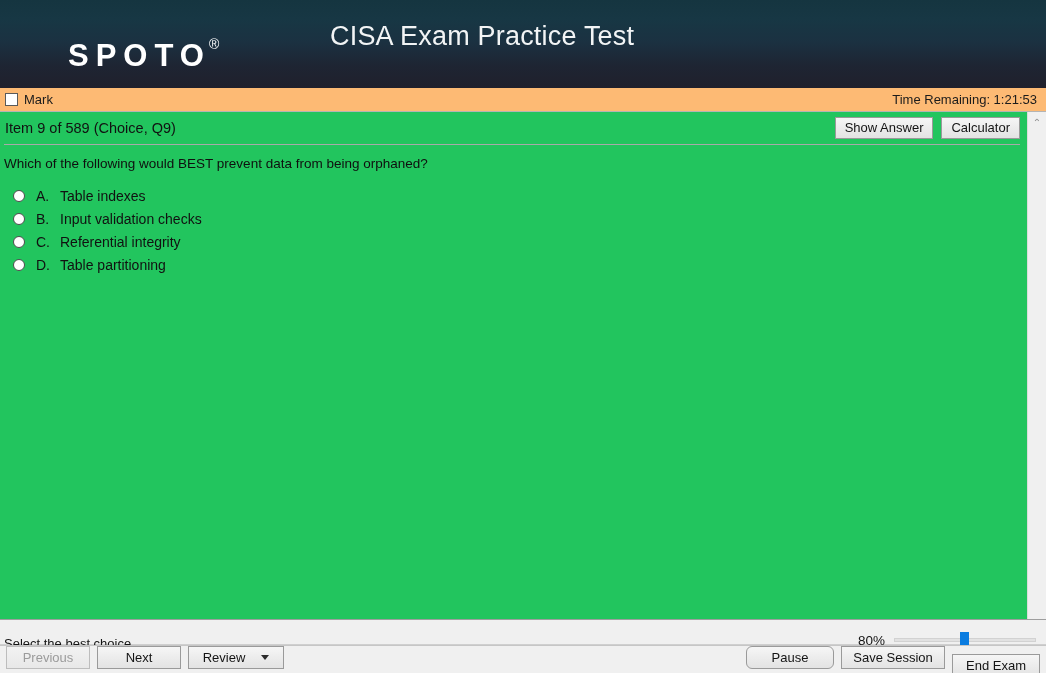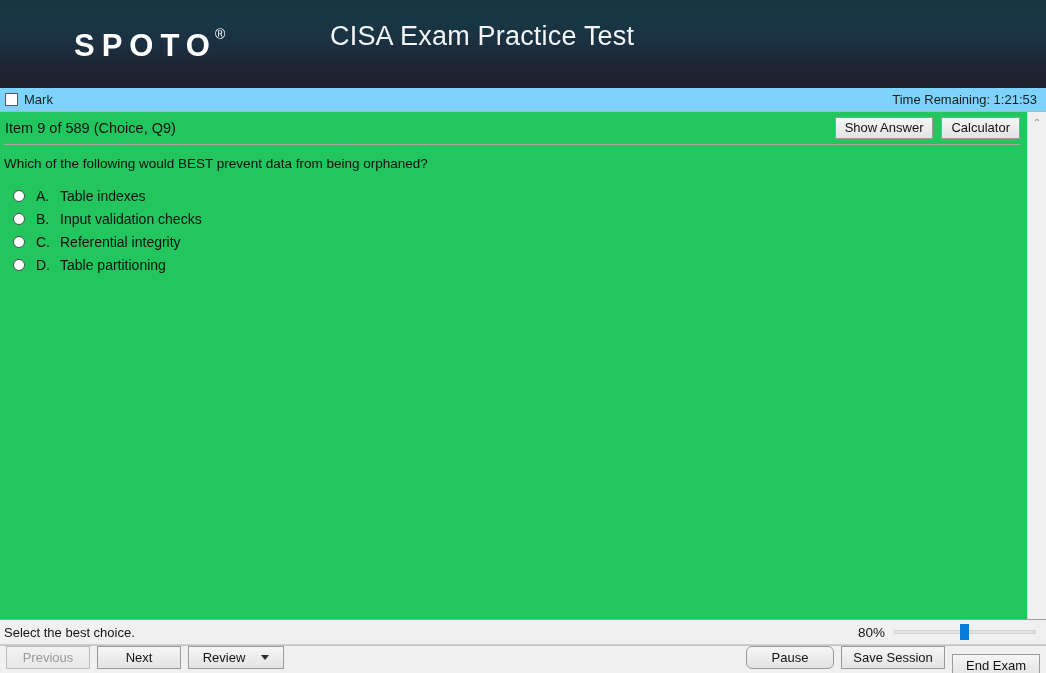--- a/index.html
+++ b/index.html
@@ -26,27 +26,27 @@
     position: relative;
     height: 88px;
     flex: 0 0 88px;
     background: linear-gradient(180deg, #153540 0%, #173744 22%, #1b3141 48%, #1e2533 74%, #20202c 100%);
     display: flex;
     align-items: center;
     overflow: hidden;
   }
   .brand {
     position: absolute;
-    left: 74px;
+    left: 68px;
     top: 22px;
     color: #ffffff;
     font-size: 31px;
     font-weight: bold;
     letter-spacing: 7px;
-    line-height: 36px;
+    line-height: 56px;
     white-space: nowrap;
   }
   .brand-reg {
     font-size: 14px;
     font-weight: normal;
     letter-spacing: 0;
     vertical-align: super;
     position: relative;
     top: -6px;
     left: -2px;
@@ -60,21 +60,21 @@
     font-weight: normal;
     letter-spacing: 0.2px;
     white-space: nowrap;
   }
 
   
   .markbar {
     position: relative;
     height: 24px;
     flex: 0 0 24px;
-    background: #7dd3fc;
+    background: #fdba74;
     border-bottom: 1px solid #b4b4b4;
     display: flex;
     align-items: center;
     padding: 0 9px 0 5px;
     font-size: 13px;
     color: #1b1b1b;
   }
   .mark-wrap {
     display: flex;
     align-items: center;
@@ -211,22 +211,21 @@
 
   
   .statusbar {
     position: relative;
     height: 26px;
     flex: 0 0 26px;
     background: #f0f0f0;
     border-top: 1px solid #9e9e9e;
     border-bottom: 1px solid #cfcfcf;
     display: flex;
-    align-items: center;
-    padding: 0 10px 0 4px;
+    padding: 16px 10px 0 4px;
     font-size: 13px;
     color: #141414;
   }
   .zoom-wrap {
     margin-left: auto;
     display: flex;
     align-items: center;
     gap: 9px;
   }
   .zoom-pct {

